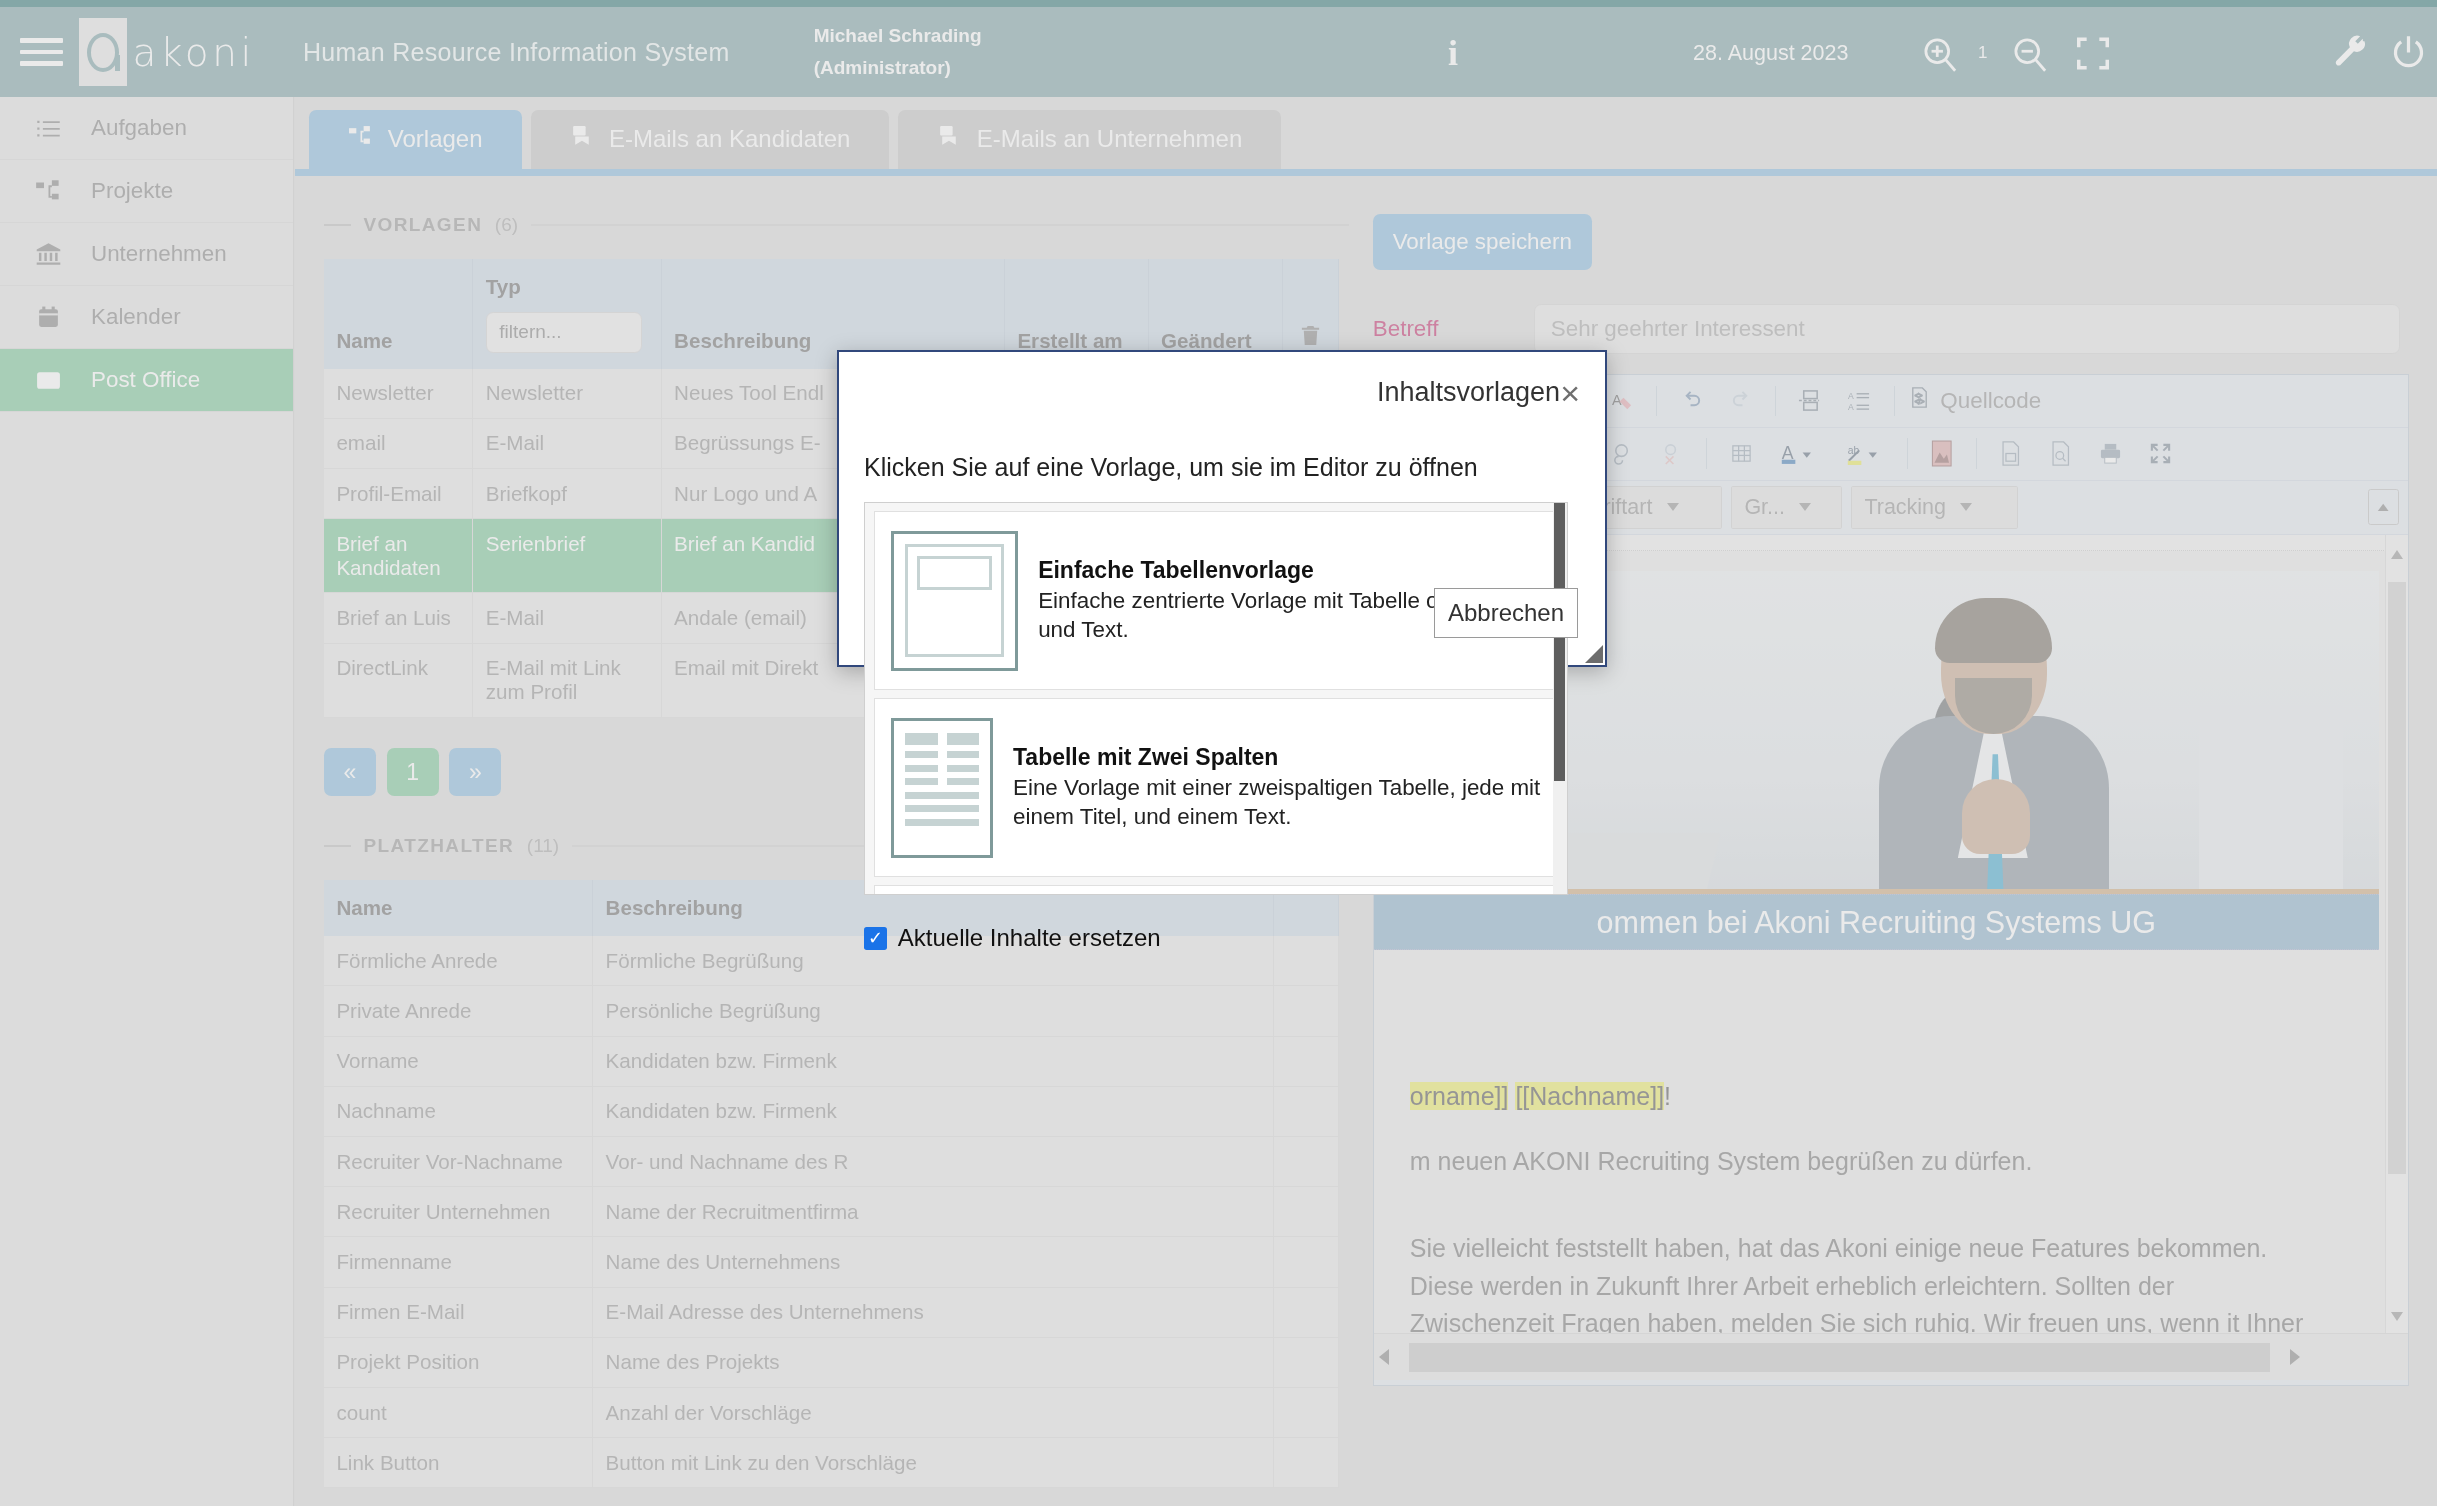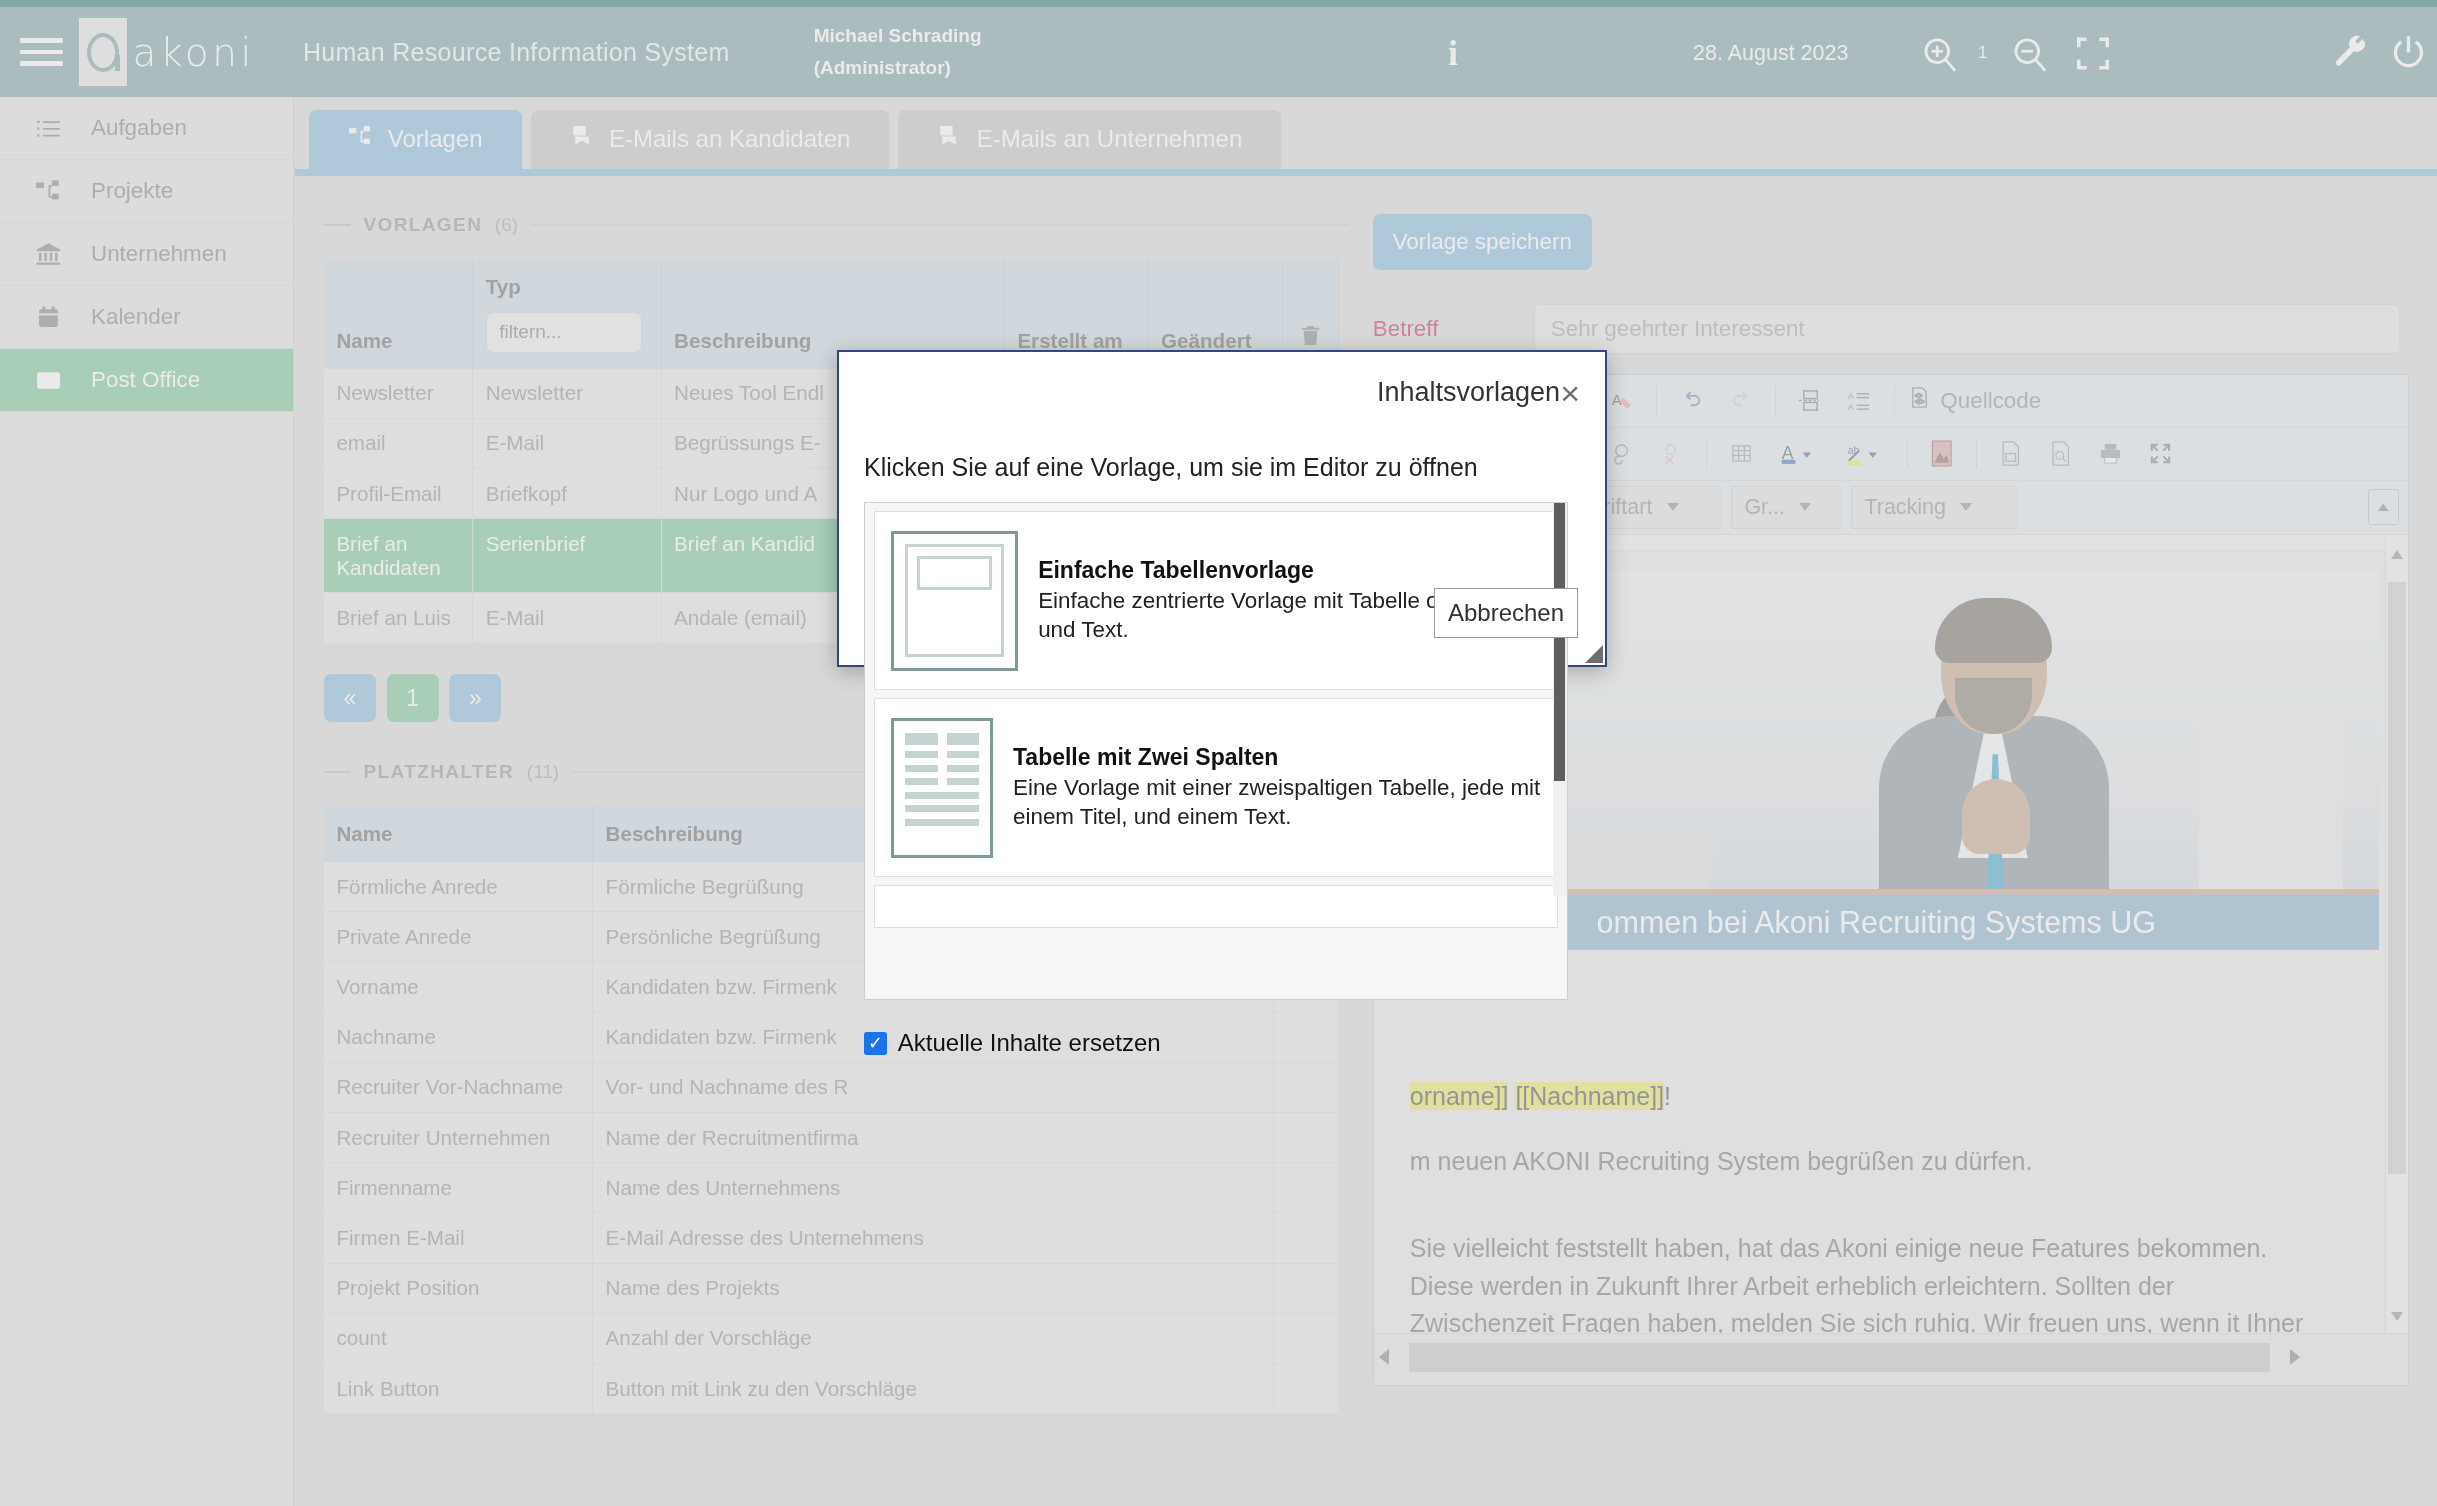--- a/index.html
+++ b/index.html
@@ -292,21 +292,21 @@
     box-shadow: 0 5.4px 20px rgba(0,0,0,.25);
   }
   #modal-head {
     height: 81px; display: flex; align-items: center; justify-content: flex-end;
     padding: 0 25px;
   }
   #modal-title { font-size: 27px; color: #333; }
   #modal-close { font-size: 34px; color: #6f6f6f; cursor: pointer; line-height: 1; }
   #modal-hint { font-size: 25px; color: #222; margin: 20px 0 0 25px; }
   #tpl-scroll {
-    position: relative; margin: 20px 0 0 25px; width: 704px; height: 498px;
+    position: relative; margin: 20px 0 0 25px; width: 704px; height: 393px;
     border: 0.9px solid #cfcfcf; background: #f6f6f6; overflow: hidden;
   }
   .tpl-card {
     margin: 8px 9px 0 9px; height: 179px; background: #fff;
     border: 0.9px solid #e0e0e0; display: flex; align-items: center; gap: 20px;
     padding: 0 16px; cursor: pointer;
   }
   .tpl-thumb-1 {
     width: 142px; height: 140px; border: 3.6px solid #7f9a9a; background: #fff;
     padding: 10.8px;
@@ -550,20 +550,28 @@
             <td>Serienbrief</td>
             <td>Brief an Kandid</td>
             <td></td>
             <td></td>
             <td></td>
           </tr>
           <tr>
             <td>Brief an Luis</td>
             <td>E-Mail</td>
             <td>Andale (email)</td>
+            <td></td>
+            <td></td>
+            <td></td>
+          </tr>
+          <tr>
+            <td>DirectLink</td>
+            <td>E-Mail mit Link zum Profil</td>
+            <td>Email mit Direkt</td>
             <td></td>
             <td></td>
             <td></td>
           </tr>
         </tbody>
     </table>
 
     <div class="pager">
       <div class="pbtn">«</div>
       <div class="pbtn num">1</div>

